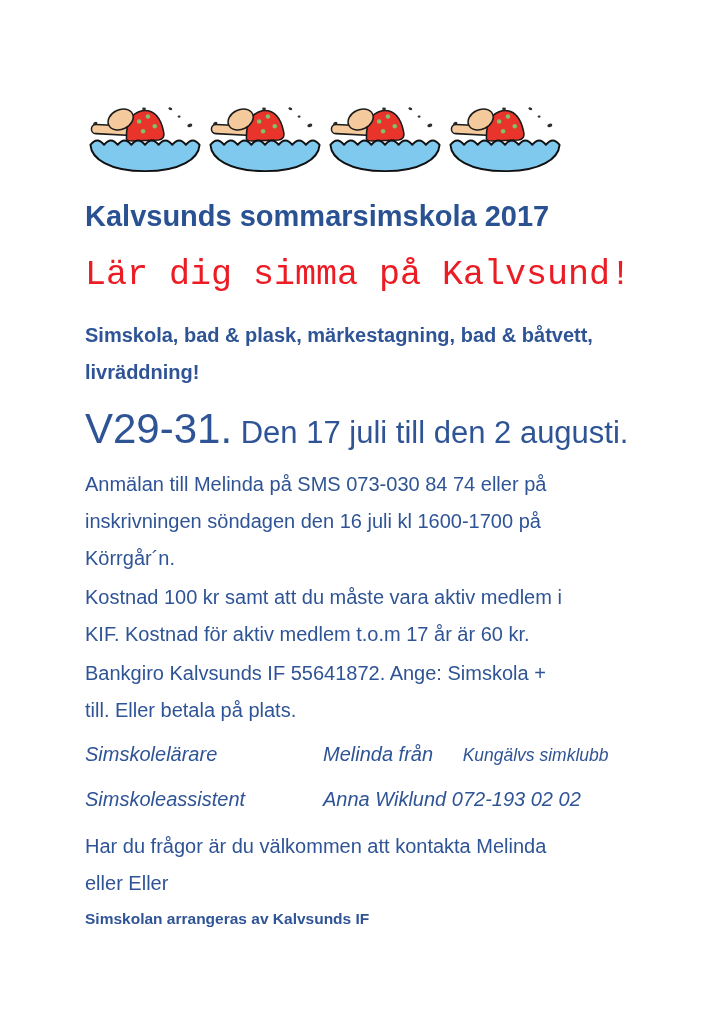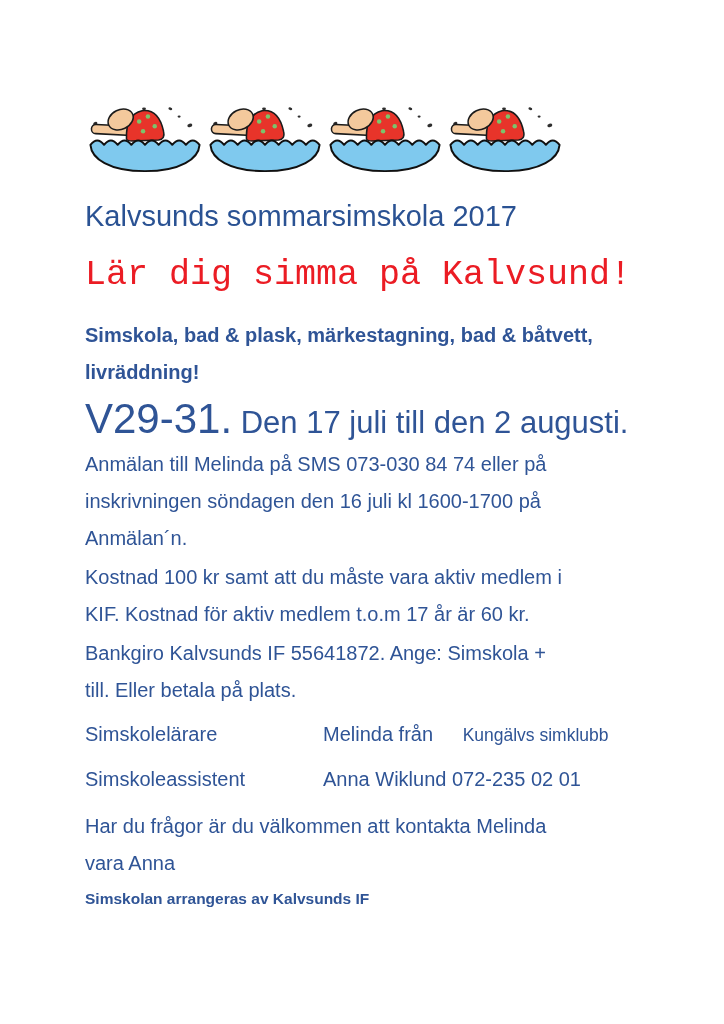--- a/index.html
+++ b/index.html
@@ -19,50 +19,51 @@
   .swimmer-row {
     display:flex;
     align-items:flex-end;
     width:482px;
     height:76px;
   }
   .swimmer-row svg { display:block; }
   h1.title {
     margin:24px 0 0 0;
     font-size:29px;
-    font-weight:normal;
+    font-weight:bold;
     color:var(--title_blue, #2a5293);
     letter-spacing:0;
   }
   h2.headline {
     margin:22px 0 0 0;
     font-size:35px;
     font-weight:400;
     color:var(--heading_red, #eb1c24);
     font-family:Liberation Mono, monospace;
   }
   .body-text {
     color:var(--body_blue, #2f5496);
     font-size:20px;
     line-height:37px;
   }
   p.intro { margin:22px 0 0 0;font-weight:bold; }
   .schedule {
     margin:12px 0 0 0;
     color:var(--body_blue, #2f5496);
-    line-height:32px;
+    line-height:52px;
     white-space:nowrap;
   }
   .schedule .weeks { font-size:42px; }
   .schedule .dates { font-size:31px; }
   .para { margin:2px 0 0 0; }
   .para .line { white-space:nowrap; }
   .staff-row {
     display:flex;
     margin:7px 0 0 0;
+    font-style:italic;
   }
   .staff-row .role { width:238px; flex:0 0 238px; }
   .staff-row .value { white-space:nowrap; }
   .value .small { font-size:17.5px;margin-left:24px; }
   p.contact { margin:9px 0 0 0; }
   p.footer {
     margin:8px 0 0 0;
     font-size:15.5px;
     font-weight:bold;
     color:var(--body_blue, #2f5496);
@@ -169,43 +170,43 @@
     <span class="line">livräddning!</span>
   </p>
 
   <div class="schedule">
     <span class="weeks">V29-31.</span><span class="dates"> Den 17 juli till den 2 augusti.</span>
   </div>
 
   <p class="body-text para">
     <span class="line">Anmälan till Melinda på SMS 073-030 84 74 eller på</span><br>
     <span class="line">inskrivningen söndagen den 16 juli kl 1600-1700 på</span><br>
-    <span class="line">Anmälan´n.</span>
+    <span class="line">Körrgår´n.</span>
   </p>
 
   <p class="body-text para">
     <span class="line">Kostnad 100 kr samt att du måste vara aktiv medlem i</span><br>
     <span class="line">KIF. Kostnad för aktiv medlem t.o.m 17 år är 60 kr.</span>
   </p>
 
   <p class="body-text para">
     <span class="line">Bankgiro Kalvsunds IF 55641872. Ange: Simskola +</span><br>
     <span class="line">till. Eller betala på plats.</span>
   </p>
 
   <div class="body-text staff-row">
     <span class="role">Simskolelärare</span>
     <span class="value"><span>Melinda från </span><span class="small">Kungälvs simklubb</span></span>
   </div>
 
   <div class="body-text staff-row">
     <span class="role">Simskoleassistent</span>
-    <span class="value"><span>Anna Wiklund 072-235 02 01</span><span class="small"></span></span>
+    <span class="value"><span>Anna Wiklund 072-193 02 02</span><span class="small"></span></span>
   </div>
 
   <p class="body-text contact">
     <span class="line">Har du frågor är du välkommen att kontakta Melinda</span><br>
-    <span class="line">vara Anna</span>
+    <span class="line">eller Eller</span>
   </p>
 
   <p class="footer">Simskolan arrangeras av Kalvsunds IF</p>
 
 </div>
 
 </body></html>

